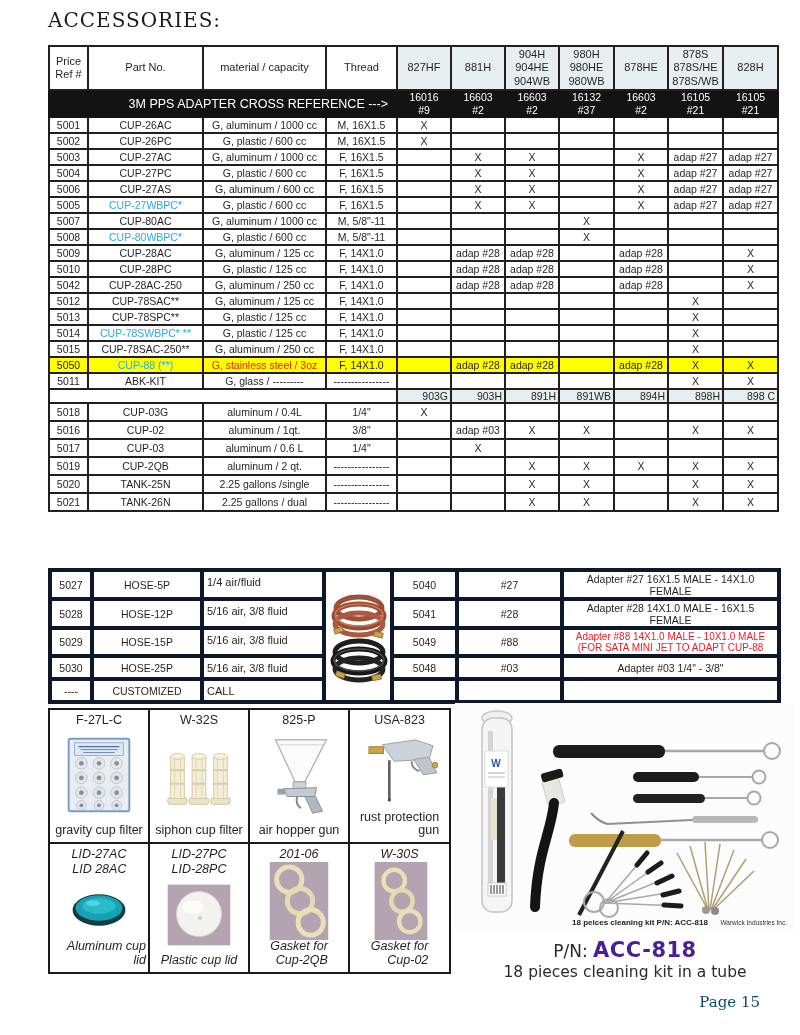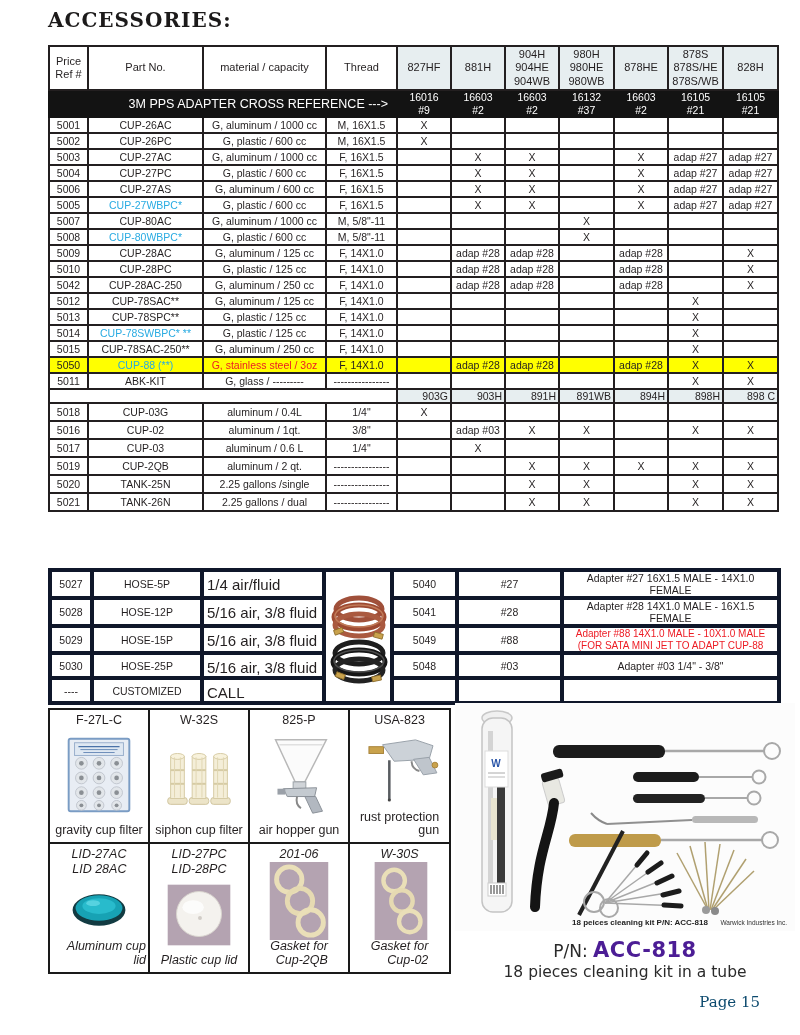--- a/index.html
+++ b/index.html
@@ -1,21 +1,21 @@
 <!DOCTYPE html>
 <html><head>
 <meta charset="utf-8">
 <style>
   * { margin:0; padding:0; box-sizing:border-box; }
   html,body { background:#ffffff; }
   body { font-family:"Liberation Sans", sans-serif; color:#231f20; }
   .page { position:relative; width:800px; height:1035px; background:#fff; overflow:hidden; }
 
   .title { position:absolute; left:48px; top:8px; font-family:"DejaVu Serif", serif;
-           font-weight:700; font-size:20px; letter-spacing:1px; color:#1c1a1a; }
+           font-weight:400; font-size:20px; letter-spacing:1px; color:#1c1a1a; }
 
   
   .main-table { position:absolute; left:48px; top:45px; width:729px;
                 border-collapse:collapse; table-layout:fixed; font-size:10.5px; }
   .main-table th, .main-table td { border:2px solid #231f20; text-align:center;
                 vertical-align:middle; font-weight:400; padding:0 2px; overflow:hidden; }
   .pre { white-space:pre-line; }
   .head-row th { height:44px; font-size:11px; line-height:1.2; background:#fff; }
   .head-row th.tint { background:#e7eef0; }
   .black-row td { background:#131313; color:#fff; border:2px solid #131313; height:25px; }
@@ -27,21 +27,21 @@
   .subhead .tint { background:#e7eef0;text-align:right; }
   .hl td { background:#ffff00;margin-left:34px; }
   .blue { color:#29abe2; }
   .red { color:#ed1c24; }
 
   
   .hose { position:absolute; left:48px; top:568px; width:729px;
           border-collapse:collapse; table-layout:fixed; font-size:10.5px; }
   .hose td { border:4px solid #0f172a; height:22px; text-align:center;
              vertical-align:middle; padding:0 3px; overflow:hidden; }
-  .hose td.l { text-align:left; vertical-align:top; padding-top:4px; font-size:15px; }
+  .hose td.l { text-align:left; vertical-align:top; padding-top:4px; font-size:11px; }
   .hose td.imgcell { padding:0; vertical-align:middle; }
   .redtext { color:#ed1c24; font-size:10px; line-height:1.15; }
 
   
   .grid { position:absolute; left:48px; top:708px; width:401px;
           border-collapse:collapse; table-layout:fixed; }
   .grid td { border:2px solid #1a1a1a; padding:3px 2px; text-align:right; vertical-align:top; }
   .grid tr.row1 td { height:134px; }
   .grid tr.row2 td { height:128px;font-style:italic; }
   .pcell { display:flex; flex-direction:column; height:100%;

